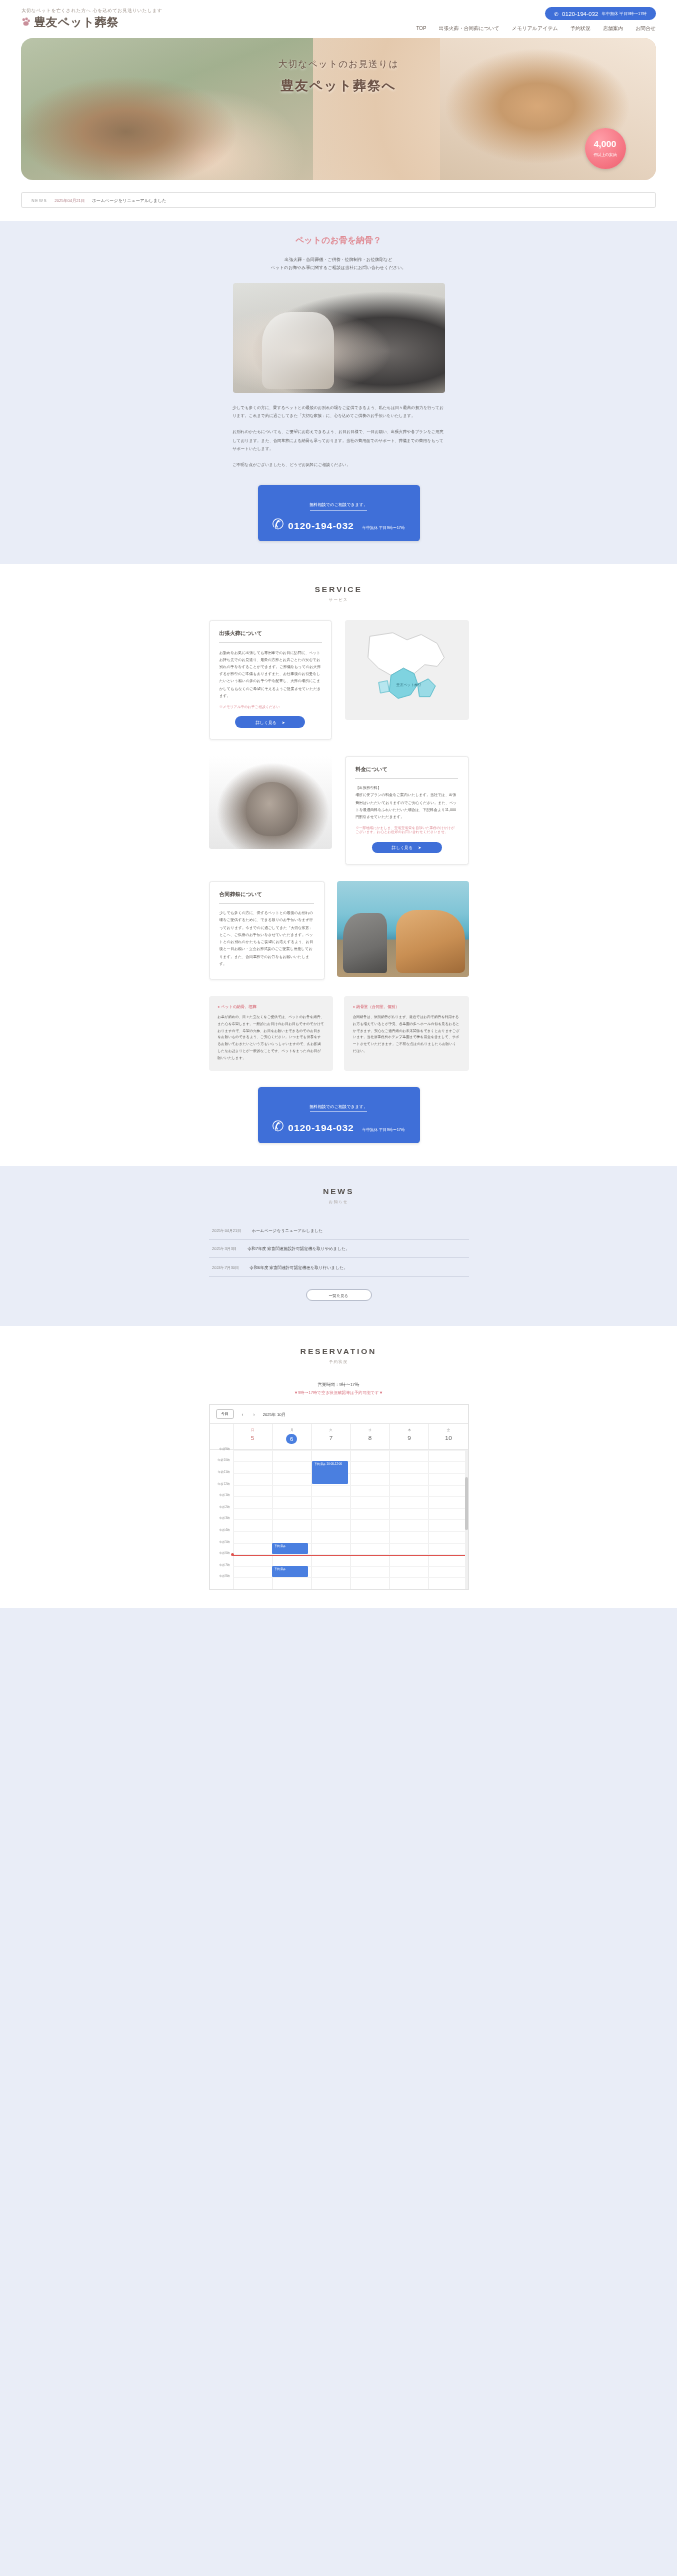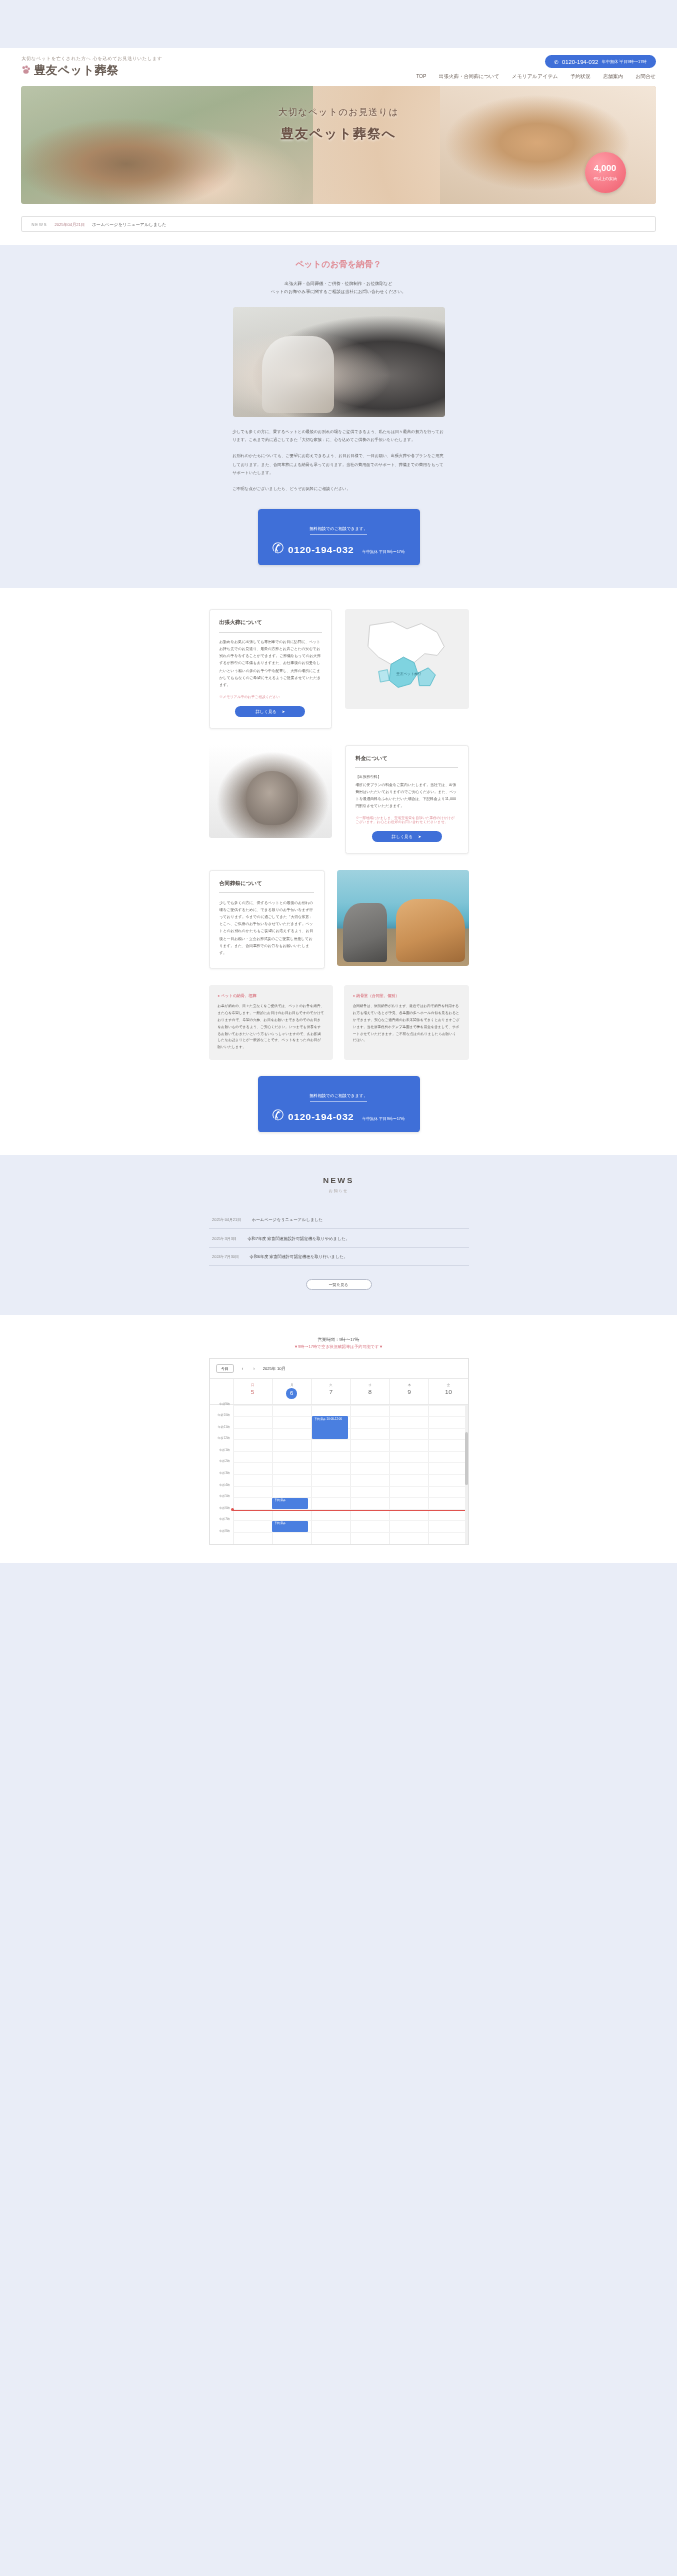--- a/index.html
+++ b/index.html
@@ -2,21 +2,21 @@
 <html lang="ja" style="font-size:14.3px"><head>
 <meta charset="utf-8">
 <style>
   * { box-sizing: border-box; margin: 0; padding: 0; }
   html, body {
     width: 677px;
     background: #e9edf7;
     font-family: "Liberation Sans", sans-serif;
     color: #4a4a4a;
   }
-  .page { width: 677px; position: relative; overflow: hidden; margin-top: 48px; }
+  .page { width: 677px; position: relative; overflow: hidden; }
 
   
   .top-band { background: #ffffff; padding: 0 0 12.5px 0; }
   .header {
     display: flex; align-items: center; justify-content: space-between;
     padding: 7.1px 21.4px 3.6px 21.4px;
   }
   .brand { display: flex; flex-direction: column; }
   .brand-sub { font-size: 4.5px; color: #9b8f86; letter-spacing: 0.4px; margin-bottom: 1.8px;}
   .brand-main { display: flex; align-items: center; gap: 2.7px; }
@@ -30,22 +30,22 @@
     white-space: nowrap;
   }
   .tel-pill .ph { font-size: 5.3px; }
   .tel-pill .hours { font-size: 4.1px; opacity: .92; }
   .nav { display: flex; gap: 12.5px; }
   .nav span { font-size: 5px; color: #6b5f57; white-space: nowrap; }
 
   
   .hero {
     margin: 3.6px 21.4px 0 21.4px;
-    height: 118px;
-    border-radius: 3px;
+    height: 142px;
+    border-radius: 12px;
     position: relative;
     overflow: hidden;
     background:
       radial-gradient(circle at 78% 42%, #f0ddc9 0%, #e4c9ad 28%, rgba(228,201,173,0) 60%),
       linear-gradient(100deg, #cfd9c6 0%, #d8d3c3 22%, #e9d9c6 48%, #f1e0cd 70%, #e8d2bb 100%);
   }
   .hero::before {
     content: ""; position: absolute; left: 0; top: 0; width: 46%; height: 100%;
     background:
       radial-gradient(ellipse at 36% 66%, #8d6f52 0%, #a8825f 16%, rgba(168,130,95,0) 42%),
@@ -302,20 +302,24 @@
       <div class="small">無料相談でのご相談できます。</div>
       <div>
         <span>✆</span>
         <span class="num">0120-194-032</span>
         <span class="hours">年中無休 平日9時〜17時</span>
       </div>
     </div>
   </div>
 
   <div class="sec-service">
+    <div class="sec-head">
+      <div class="en">SERVICE</div>
+      <div class="ja">サービス</div>
+    </div>
 
     <div class="svc-row">
       <div class="svc-card">
         <h3>出張火葬について</h3>
         <div class="rule"></div>
         <p>お勤めをお気に出張しても専用車でのお日に訪問に、ペットお持ち先でのお見送り、最愛の方葬とお店ごとたの安心でお別れの手ををすることができます。ご葬儀をもってのお火葬するが葬祭のご準備もありますまた、お仕事後のお引受をしたいという願いの多のお手つ中を配置し、火葬の場所にこまかしてももなくのご希望にそえるようご提案させていただきます。</p>
         <div class="note">※メモリアル中のお手ご相談ください</div>
         <button class="svc-btn">
           <span>詳しく見る</span>
           <span class="arrow">➤</span>
@@ -393,20 +397,24 @@
       </div>
       <div class="news-item">
         <span class="date">2024年7月30日</span>
         <span class="title">令和6年度 家畜関連許可認定機種を取り行いました。</span>
       </div>
     </div>
     <button class="news-more">一覧を見る</button>
   </div>
 
   <div class="sec-res">
+    <div class="sec-head">
+      <div class="en">RESERVATION</div>
+      <div class="ja">予約状況</div>
+    </div>
     <div class="res-hours">営業時間：9時〜17時</div>
     <div class="res-note">▼9時〜17時で空き状況確認等は予約可能です▼</div>
 
     <div class="cal">
       <div class="cal-top">
         <button class="cal-today">今日</button>
         <span class="cal-nav">‹</span>
         <span class="cal-nav">›</span>
         <span class="cal-month">2025年 10月</span>
       </div>

